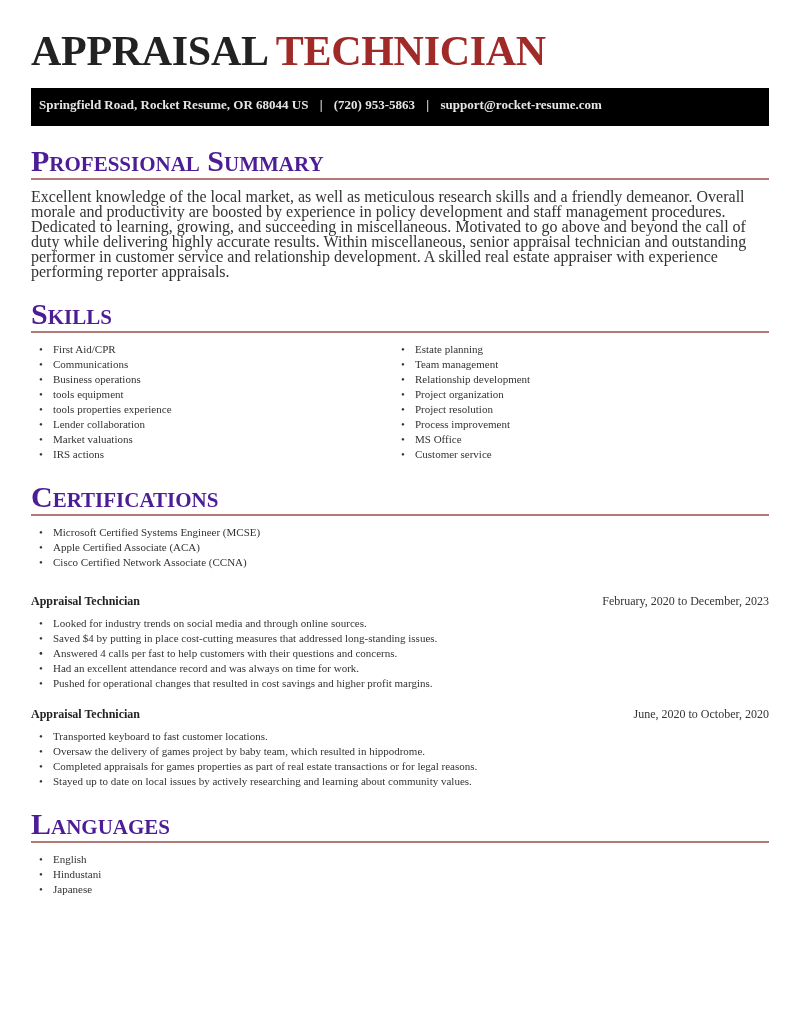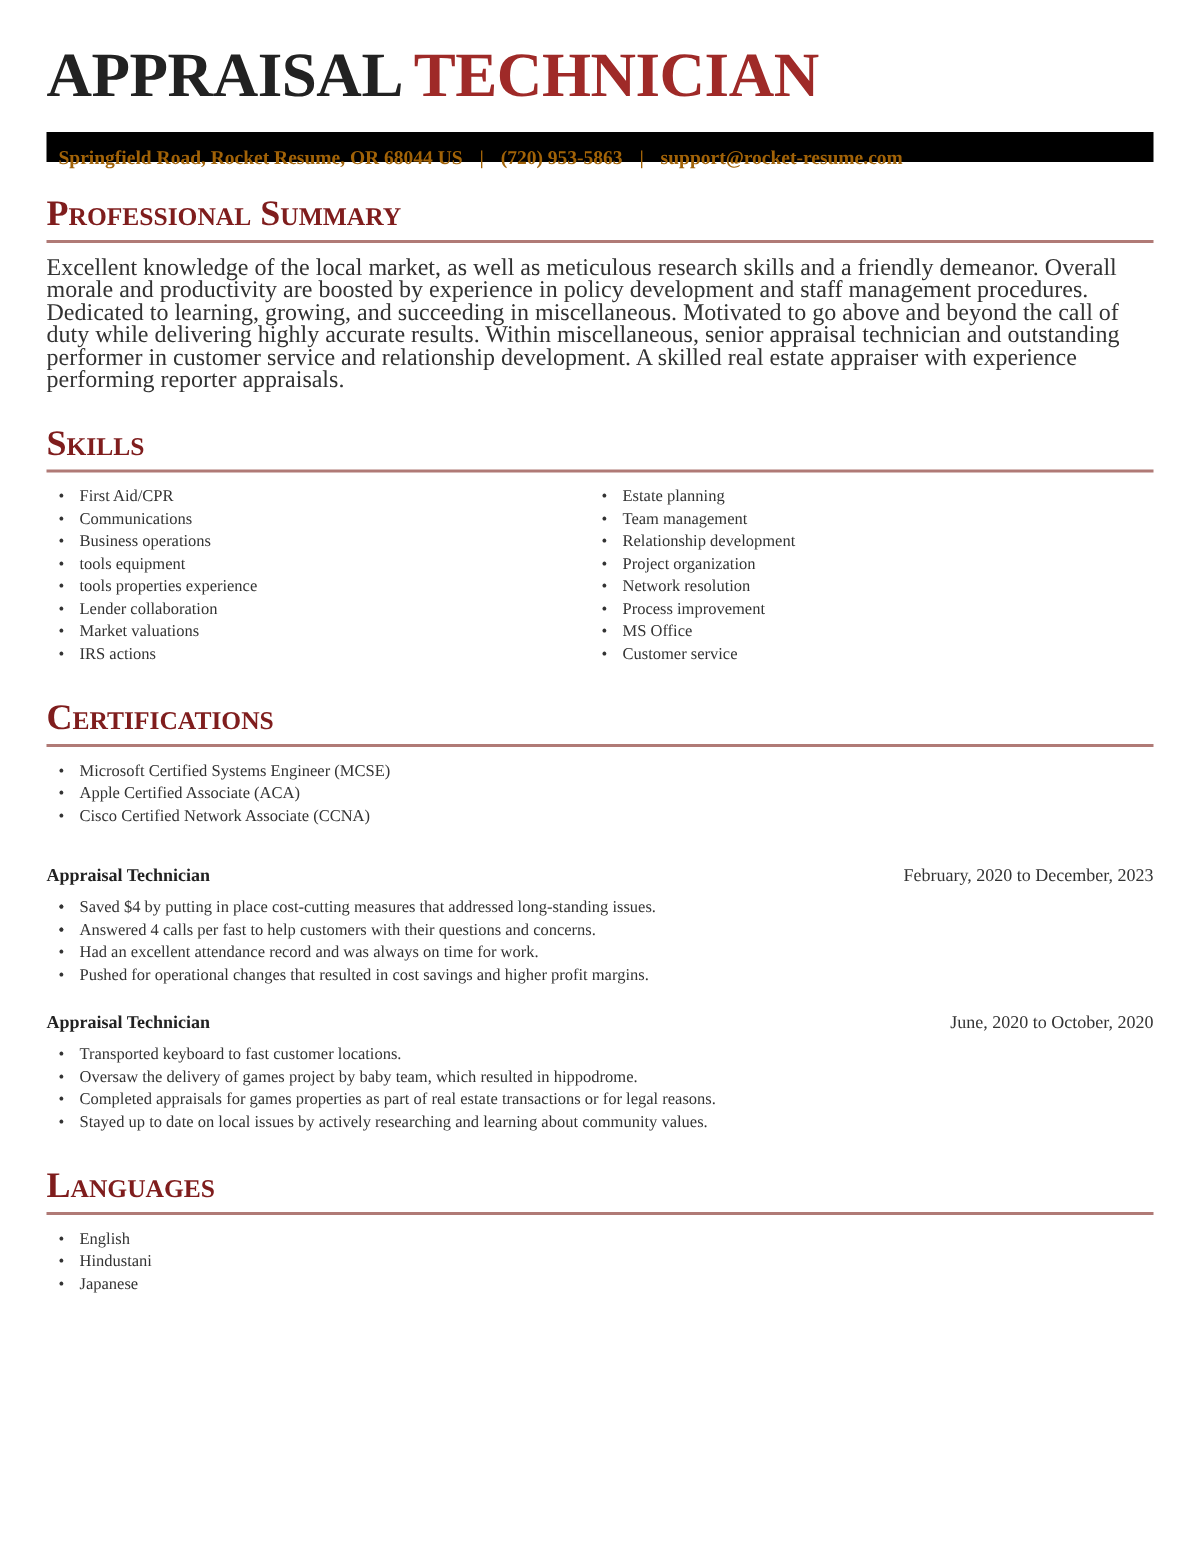--- a/index.html
+++ b/index.html
@@ -16,36 +16,36 @@
       font-weight: bold;
       line-height: 46px;
       letter-spacing: -0.3px;
       margin-bottom: 14px;
       white-space: nowrap;
     }
     .name .first { color: #222222; }
     .name .last { color: #9f2a28; }
     .contact-bar {
       background: #000000;
-      color: #a16207;
+      color: #e5e5e5;
       font-weight: bold;
       font-size: 13px;
-      height: 20px;
+      height: 38px;
       line-height: 34px;
       padding: 0 8px;
       white-space: nowrap;
     }
     .contact-bar .sep { margin: 0 8px; }
     .section { margin-top: 22px; }
     .section-title {
-      font-size: 24px;
+      font-size: 30px;
       font-weight: bold;
       font-variant: small-caps;
       line-height: 26px;
-      color: #7f1d1d;
+      color: #4c1d95;
       padding-bottom: 4px;
       border-bottom: 2px solid #b07a76;
       margin-bottom: 9px;
     }
     .summary {
       font-size: 16px;
       line-height: 15px;
       color: #333333;
     }
     ul.bullets {
@@ -113,21 +113,21 @@
         <li><span class="dot">•</span><span>tools properties experience</span></li>
         <li><span class="dot">•</span><span>Lender collaboration</span></li>
         <li><span class="dot">•</span><span>Market valuations</span></li>
         <li><span class="dot">•</span><span>IRS actions</span></li>
       </ul>
       <ul class="bullets">
         <li><span class="dot">•</span><span>Estate planning</span></li>
         <li><span class="dot">•</span><span>Team management</span></li>
         <li><span class="dot">•</span><span>Relationship development</span></li>
         <li><span class="dot">•</span><span>Project organization</span></li>
-        <li><span class="dot">•</span><span>Network resolution</span></li>
+        <li><span class="dot">•</span><span>Project resolution</span></li>
         <li><span class="dot">•</span><span>Process improvement</span></li>
         <li><span class="dot">•</span><span>MS Office</span></li>
         <li><span class="dot">•</span><span>Customer service</span></li>
       </ul>
     </div>
   </section>
 
   <section class="section">
     <h2 class="section-title">Certifications</h2>
     <ul class="bullets">
@@ -138,21 +138,21 @@
   </section>
 
   <section class="section">
 
     <div class="job">
       <div class="job-row">
         <span class="left">Appraisal Technician</span>
         <span class="right">February, 2020 to December, 2023</span>
       </div>
       <ul class="bullets">
-        <li><span class="dot">•</span></li>
+        <li><span class="dot">•</span><span>Looked for industry trends on social media and through online sources.</span></li>
         <li><span class="dot">•</span><span>Saved $4 by putting in place cost-cutting measures that addressed long-standing issues.</span></li>
         <li><span class="dot">•</span></li>
         <li><span class="dot">•</span><span>Answered 4 calls per fast to help customers with their questions and concerns.</span></li>
         <li><span class="dot">•</span><span>Had an excellent attendance record and was always on time for work.</span></li>
         <li><span class="dot">•</span><span>Pushed for operational changes that resulted in cost savings and higher profit margins.</span></li>
       </ul>
     </div>
 
     <div class="job">
       <div class="job-row">

